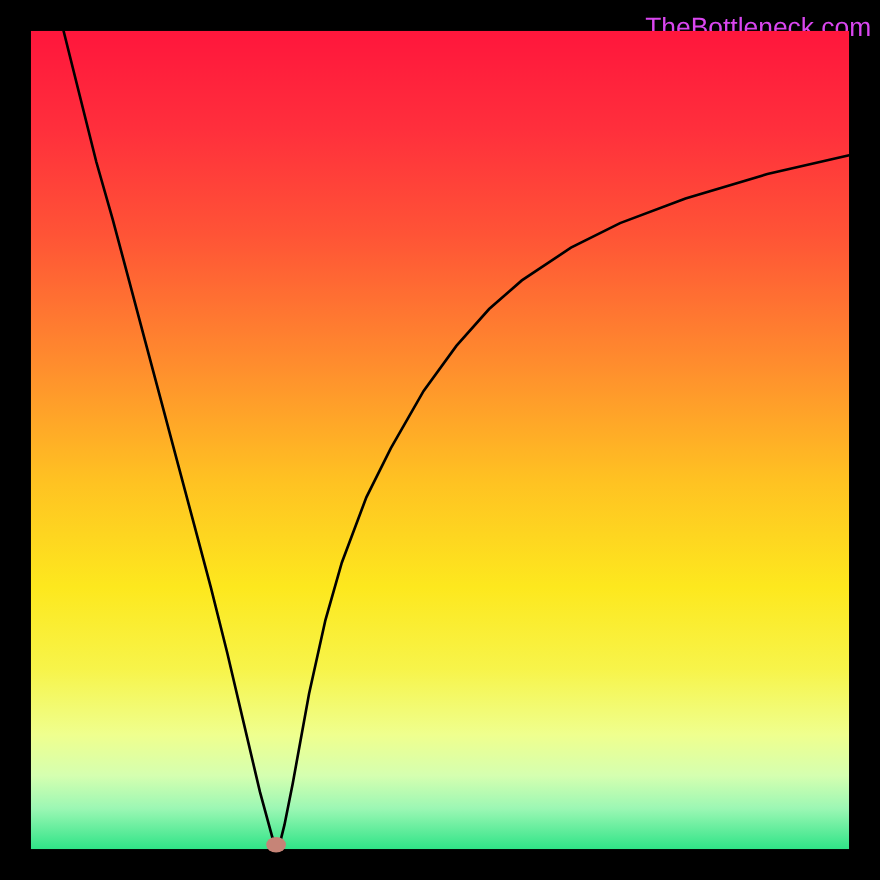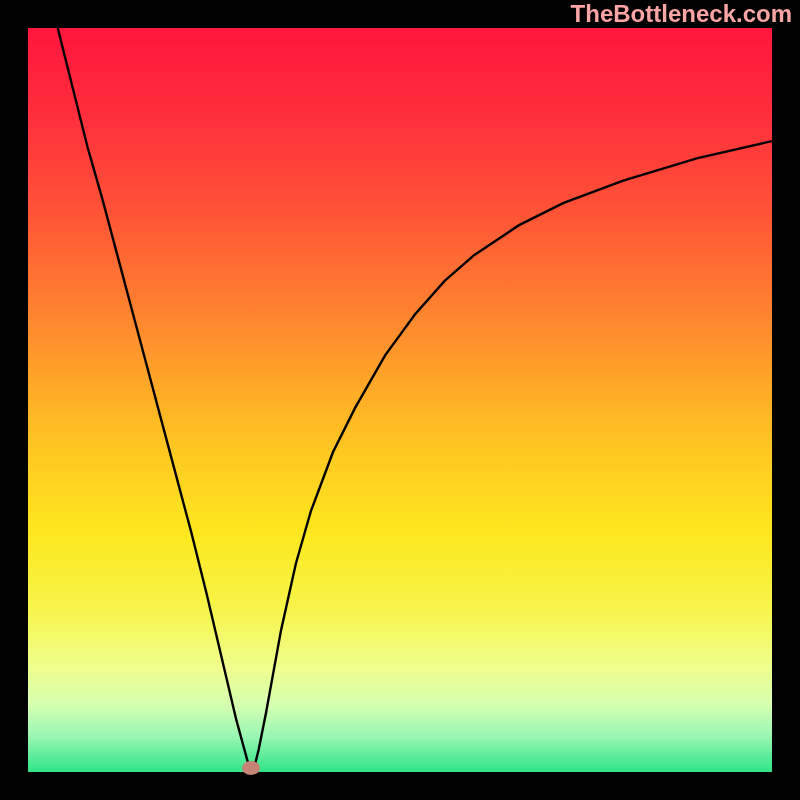--- a/index.html
+++ b/index.html
@@ -6,26 +6,26 @@
     margin: 0;
     padding: 0;
     width: 800px;
     height: 800px;
     background: #000;
     position: relative;
     font-family: Arial, Helvetica, sans-serif;
   }
   .watermark {
     position: absolute;
-    top: 0;
+    top: 12px;
     right: 8px;
-    color: #fca5a5;
+    color: #d946ef;
     font-size: 24px;
     letter-spacing: 0px;
-    font-weight: 700;
+    font-weight: 400;
   }
   .plot-area {
     position: absolute;
     left: 28px;
     top: 28px;
     width: 744px;
     height: 744px;
   }
   .plot-area svg {
     display: block;

